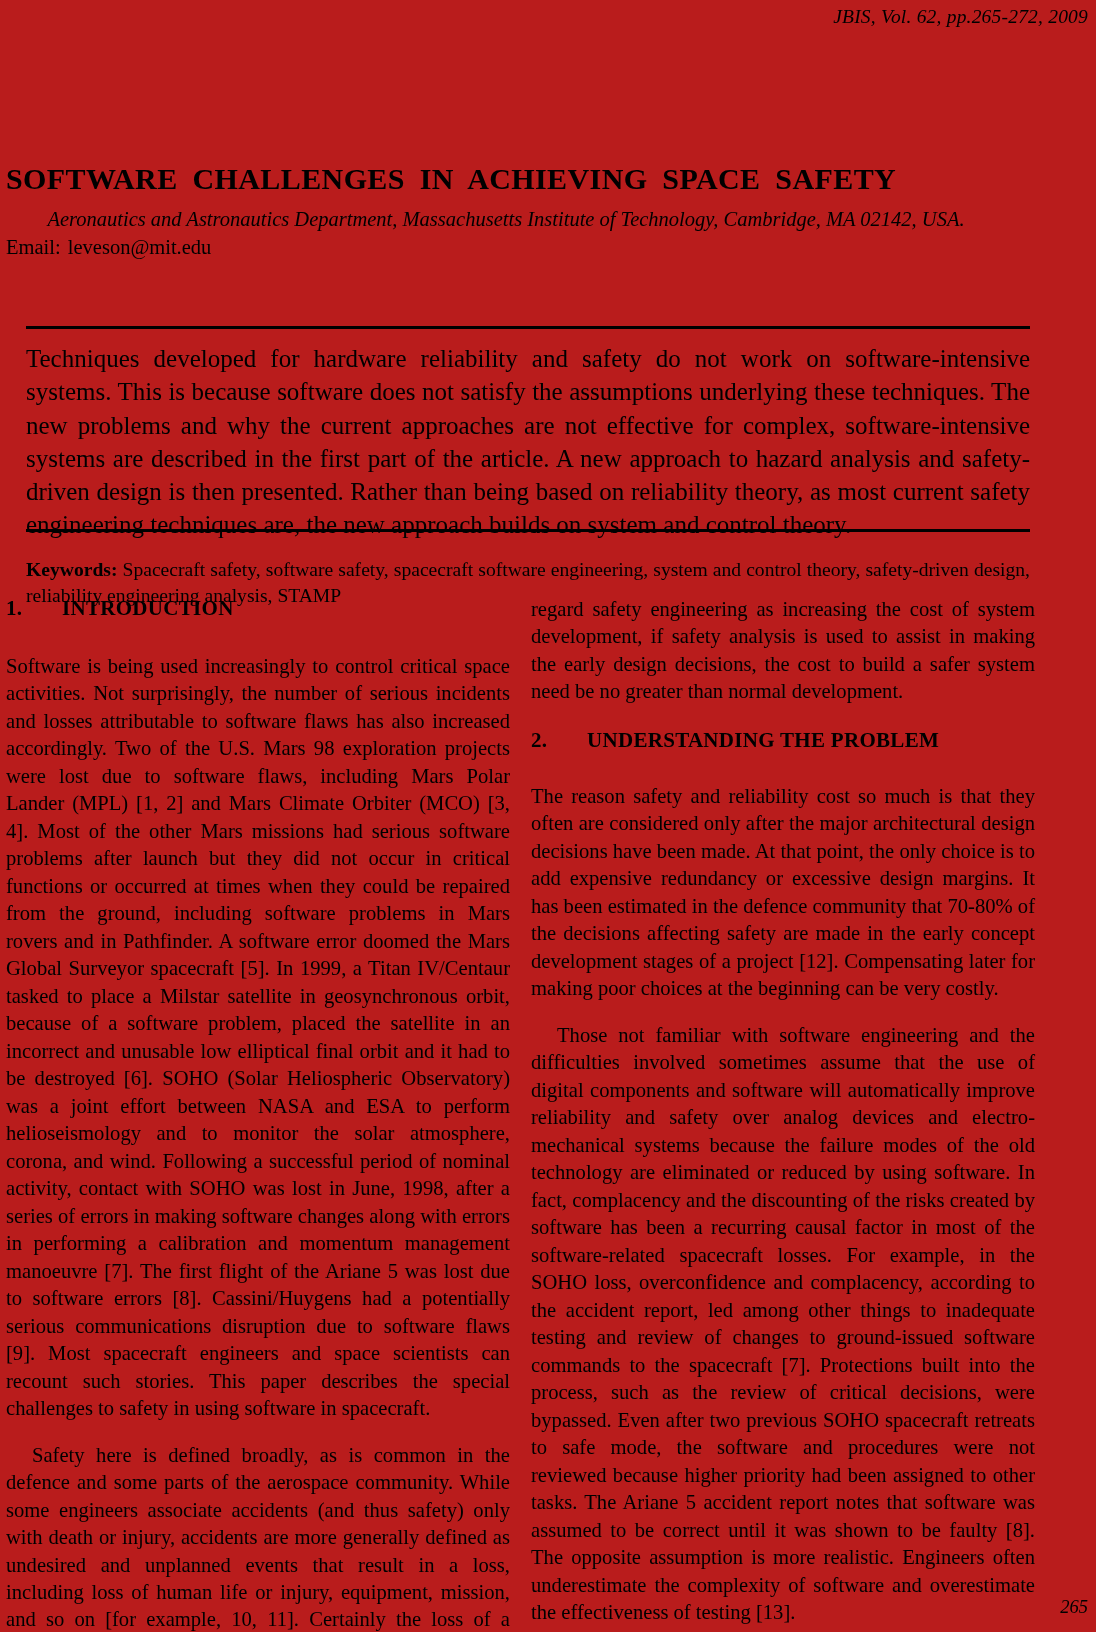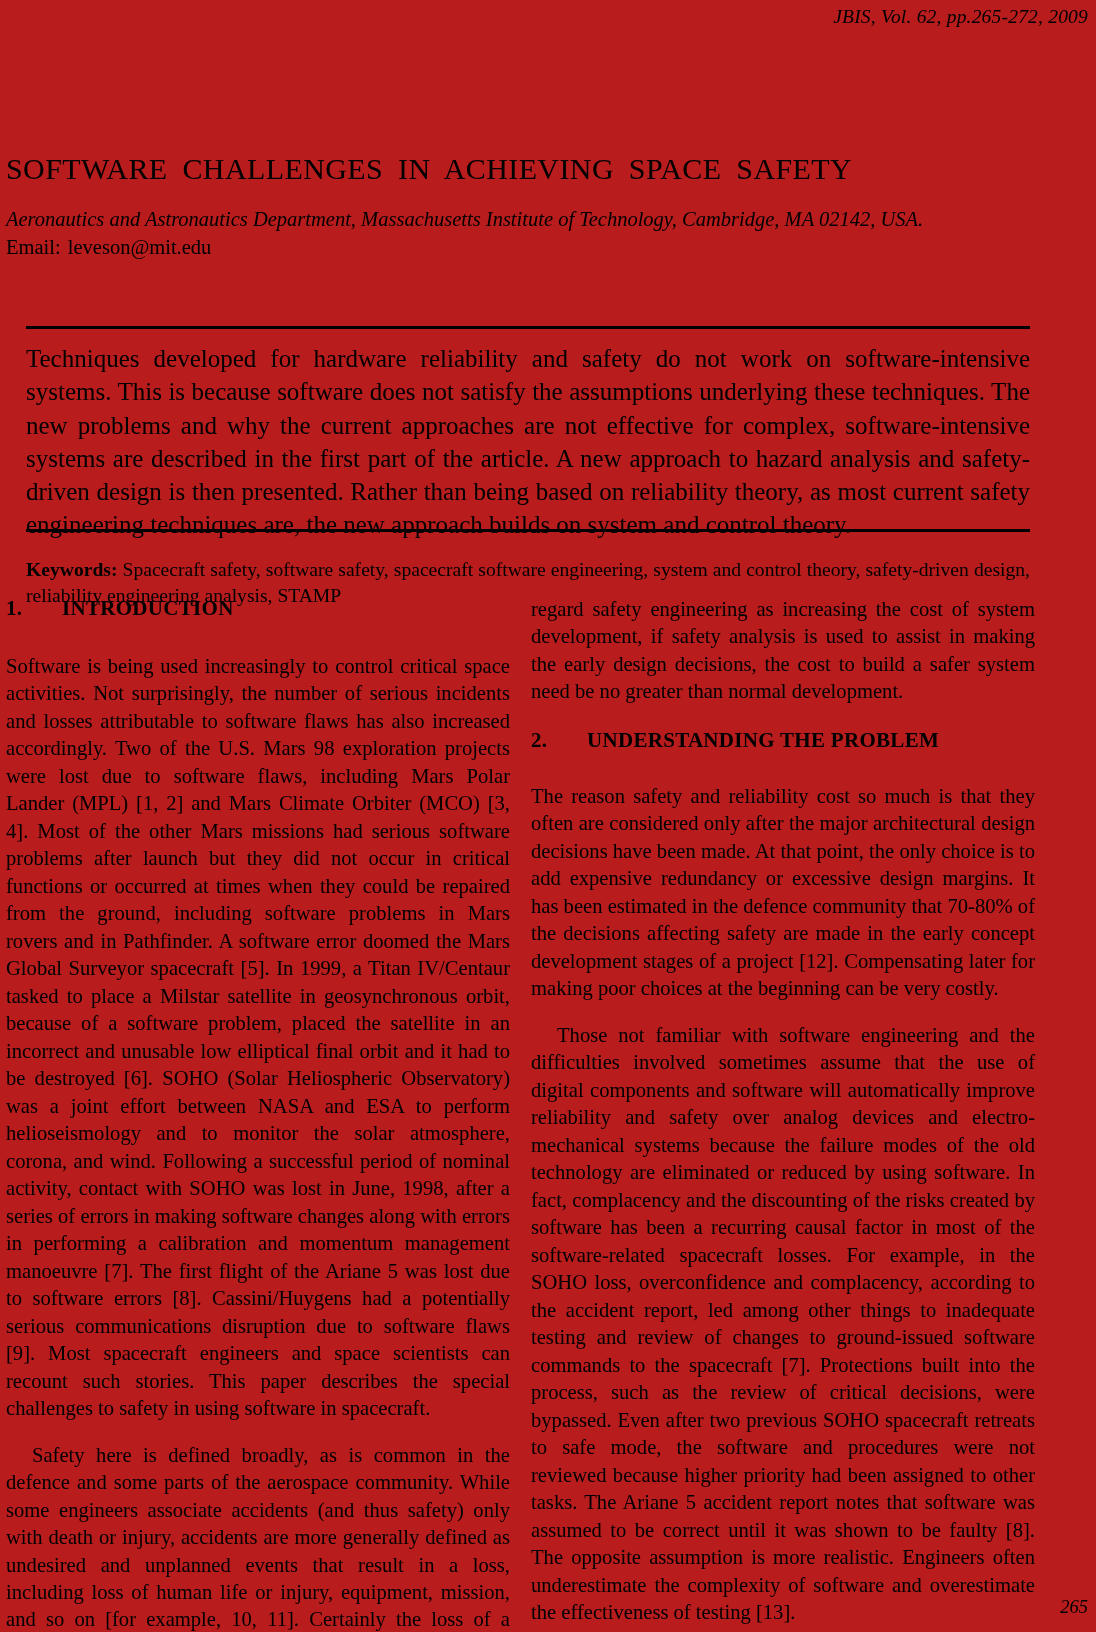--- a/index.html
+++ b/index.html
@@ -26,23 +26,23 @@
     font-style: italic;
     font-size: 19.5px;
     letter-spacing: 0.2px;
     white-space: nowrap;
   }
 
   
   .title {
     position: absolute;
     left: 6px;
-    top: 132px;
+    top: 142px;
     font-size: 30px;
-    font-weight: normal;
+    font-weight: bold;
     letter-spacing: 0.4px;
     word-spacing: 7px;
     white-space: nowrap;
   }
 
   .author-block {
     position: absolute;
     left: 6px;
     top: 205px;
     width: 1000px;
@@ -51,20 +51,21 @@
     font-size: 21px;
     font-weight: bold;
     letter-spacing: 0.2px;
     line-height: 1.35;
   }
   .affiliation {
     font-size: 20.5px;
     font-style: italic;
     line-height: 1.38;
     white-space: nowrap;
+    text-align: center;
   }
   .email {
     font-size: 20.5px;
     line-height: 1.38;
     word-spacing: 2px;
   }
 
   
   .rule {
     position: absolute;

